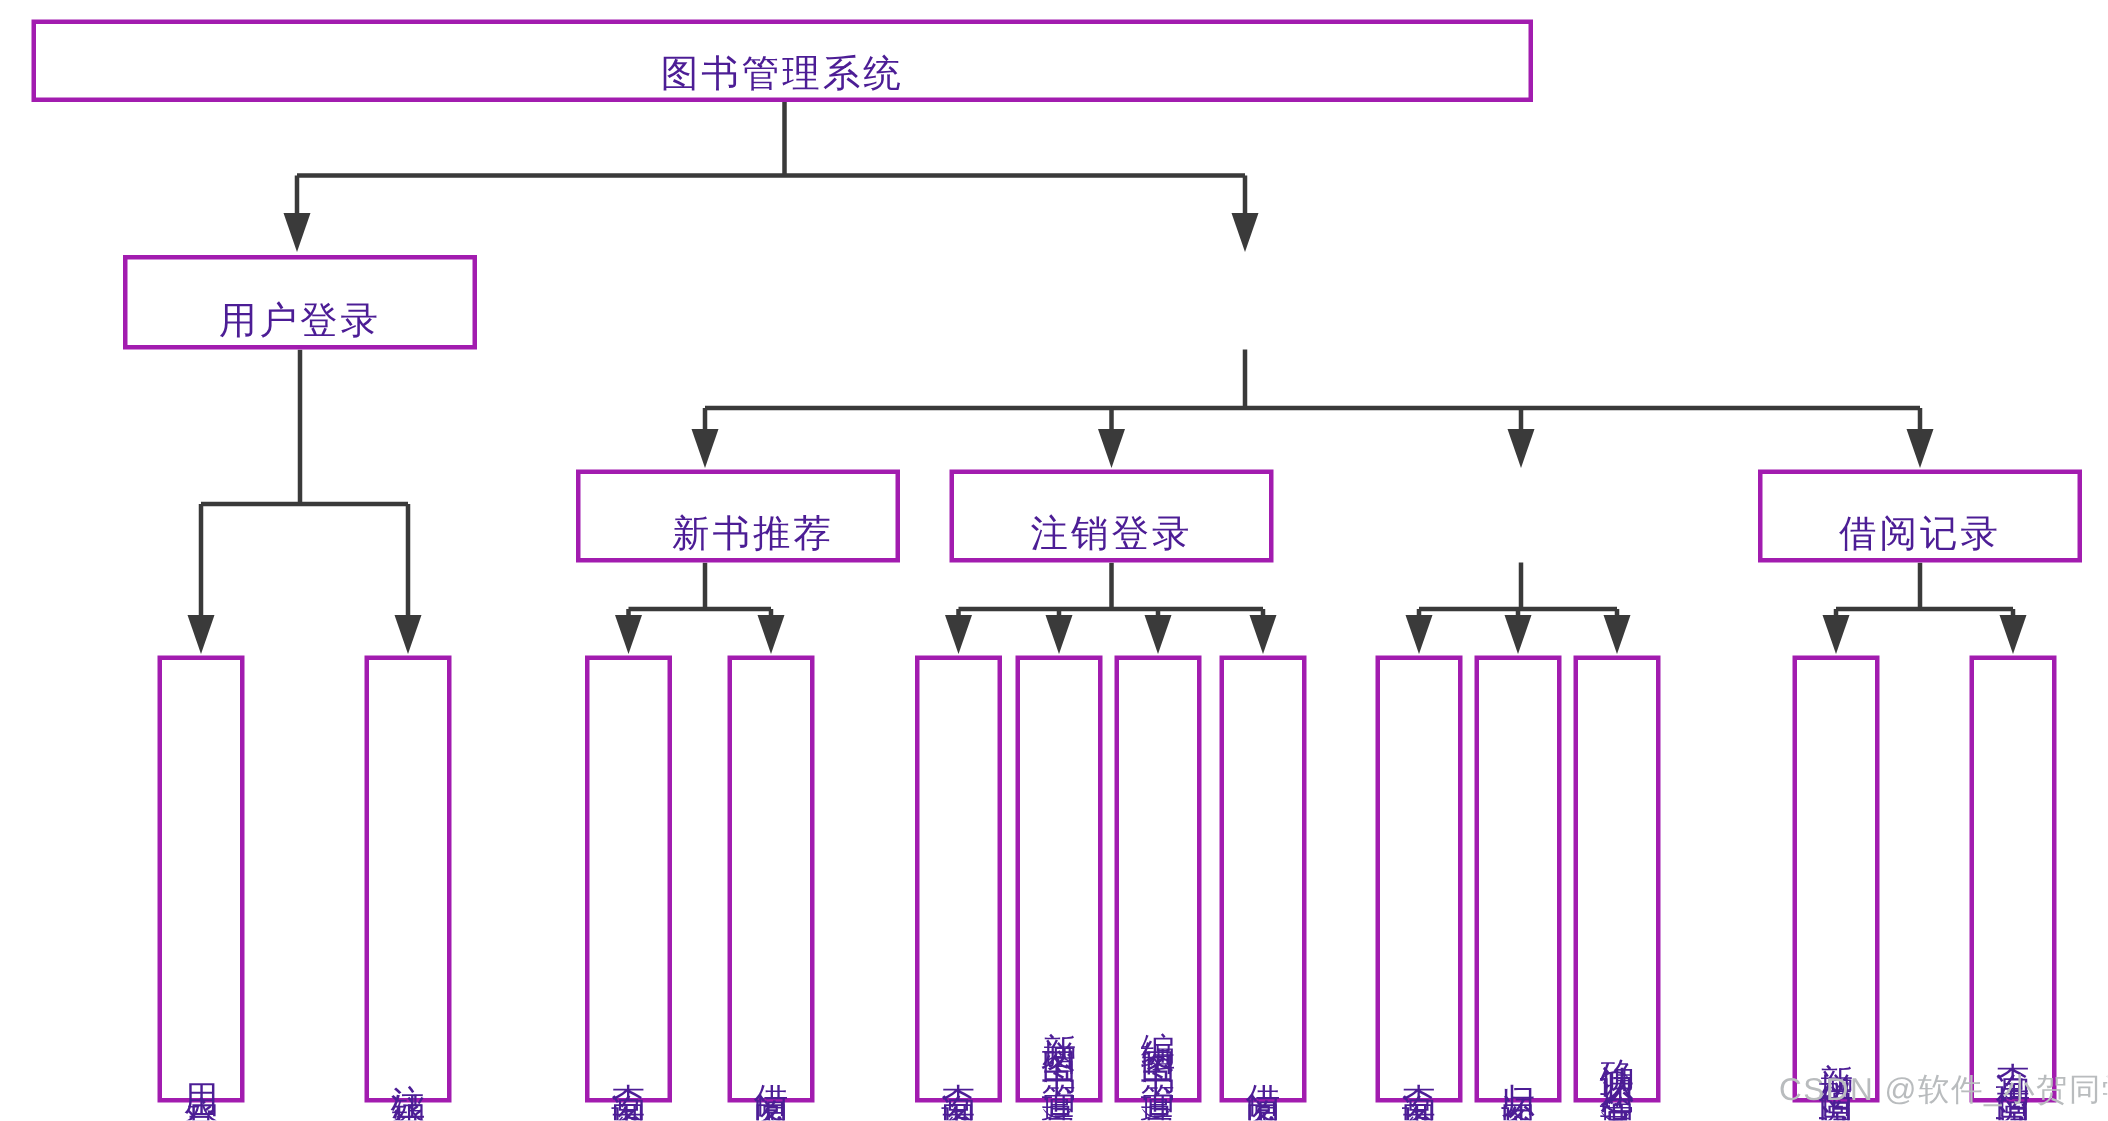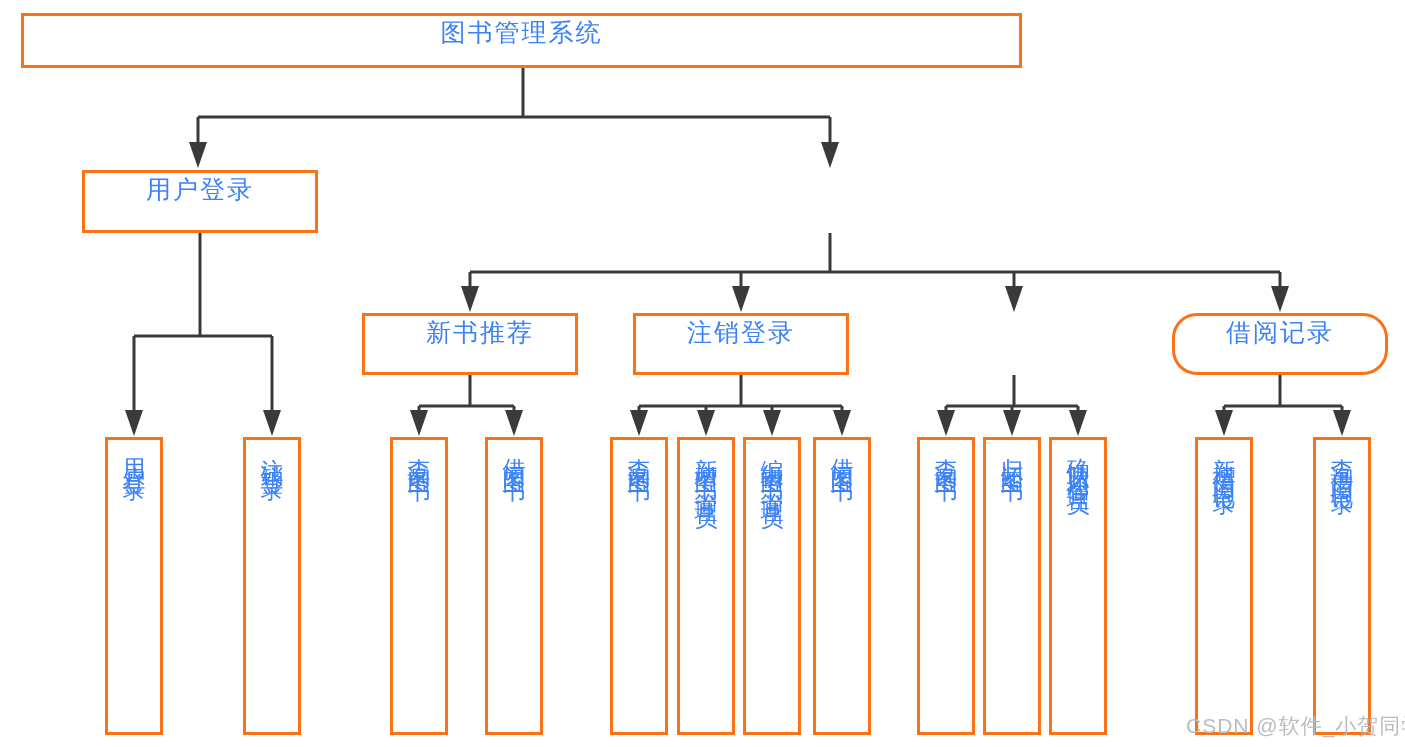--- a/index.html
+++ b/index.html
@@ -13,25 +13,25 @@
   }
   .wires {
     position: absolute;
     left: 0; top: 0;
     width: 1405px; height: 747px;
   }
   .node {
     position: absolute;
     box-sizing: border-box;
     background: #ffffff;
-    border: 3px solid #f97316;
+    border: 3px solid #a21caf;
     display: flex;
-    align-items: flex-start;
+    align-items: flex-end;
     justify-content: center;
-    color: #3b82f6;
+    color: #4c1d95;
   }
   .h-label {
     font-size: 25px;
     letter-spacing: 2px;
     white-space: nowrap;
   }
   .v-label {
     writing-mode: vertical-rl;
     text-orientation: mixed;
     font-size: 23px;
@@ -115,27 +115,27 @@
   </svg>
 
   <div class="node" style="left:21px; top:13px; width:1001px; height:55px;">
     <span class="h-label">图书管理系统</span>
   </div>
 
   <div class="node" style="left:82px; top:170px; width:236px; height:63px;">
     <span class="h-label">用户登录</span>
   </div>
 
-  <div class="node lvl2" style="left:362px;padding-left:20px;">
+  <div class="node lvl2" style="left:384px;padding-left:20px;">
     <span class="h-label">新书推荐</span>
   </div>
   <div class="node lvl2" style="left:633px;">
     <span class="h-label">注销登录</span>
   </div>
-  <div class="node lvl2" style="left:1172px;border-radius:25px;">
+  <div class="node lvl2" style="left:1172px;">
     <span class="h-label">借阅记录</span>
   </div>
 
   <div class="node leaf" style="left:105px;">
     <span class="v-label">用户登录</span>
   </div>
   <div class="node leaf" style="left:243px;">
     <span class="v-label">注销登录</span>
   </div>
 

